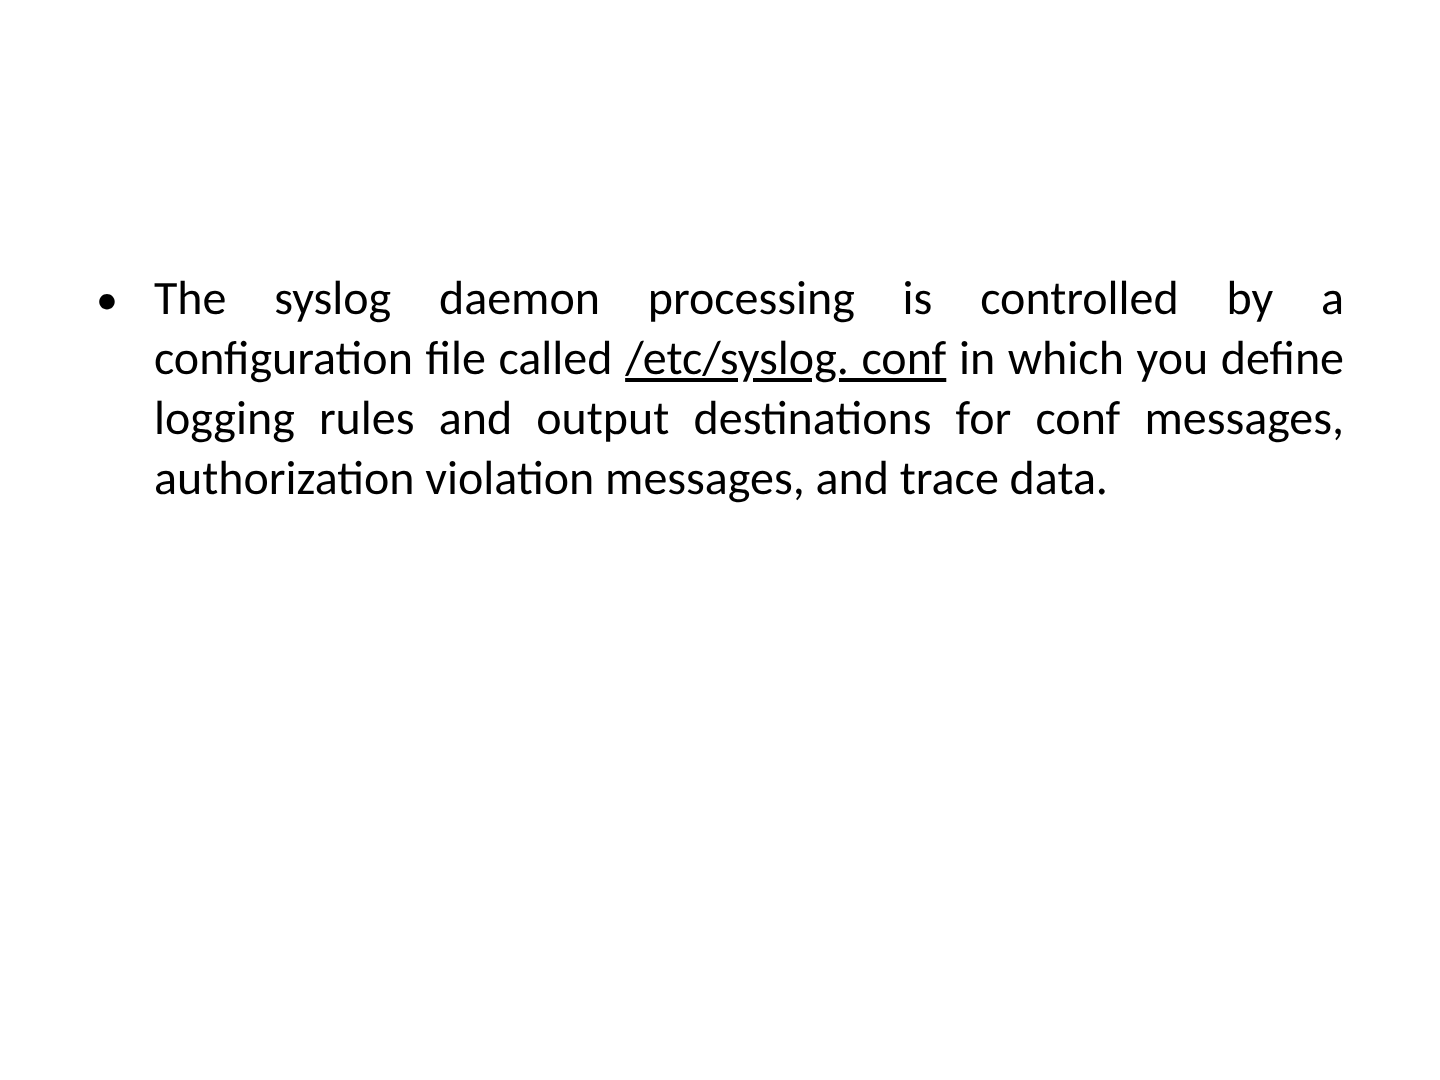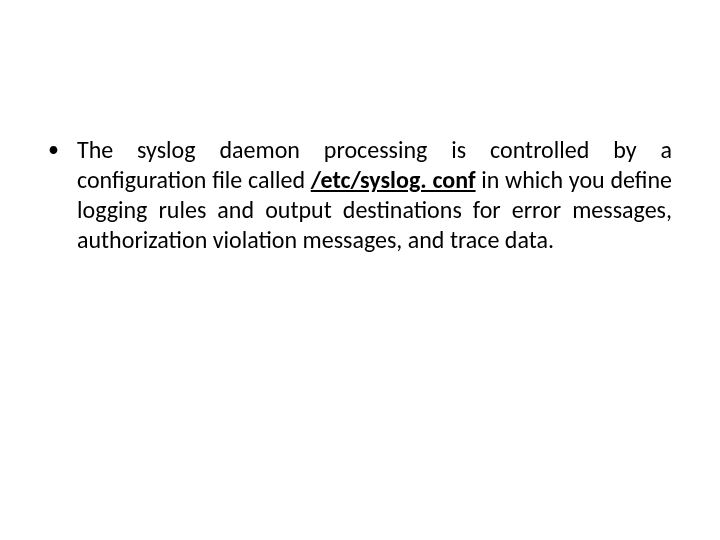--- a/index.html
+++ b/index.html
@@ -33,24 +33,23 @@
     }
     .bullet-text {
       font-size: 24px;
       line-height: 30px;
       color: #000;
       text-align: justify;
       text-justify: inter-word;
     }
     .underline {
       text-decoration: underline;
-      font-weight: bold;
     }
   </style>
 </head>
 <body>
 
 <div class="content">
   <div class="bullet-item">
     <span class="bullet">•</span>
-    <span class="bullet-text"><span>The syslog daemon processing is controlled by a configuration file called </span><span class="underline">/etc/syslog. conf</span><span> in which you define logging rules and output destinations for error messages, authorization violation messages, and trace data.</span></span>
+    <span class="bullet-text"><span>The syslog daemon processing is controlled by a configuration file called </span><span class="underline">/etc/syslog. conf</span><span> in which you define logging rules and output destinations for conf messages, authorization violation messages, and trace data.</span></span>
   </div>
 </div>
 
 </body></html>

